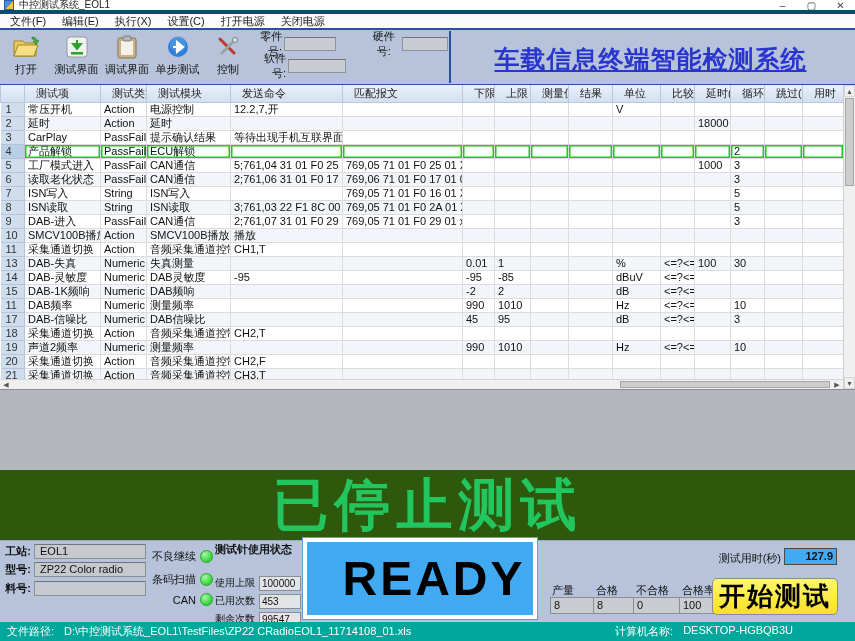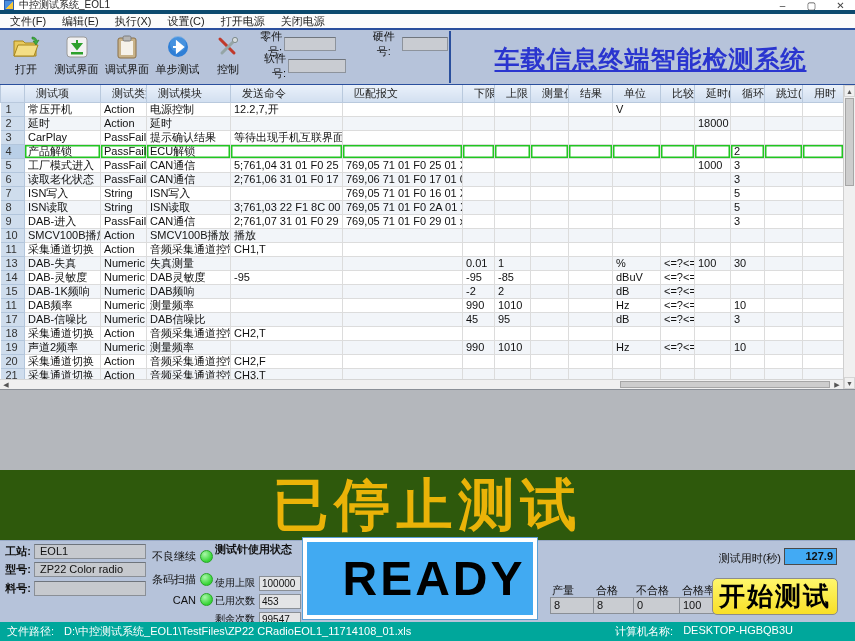--- a/index.html
+++ b/index.html
@@ -47,21 +47,21 @@
   .vs-down { position:absolute; bottom:0; left:0; right:0; }
   .hscroll { position:absolute; left:0; bottom:0; width:843px; height:10px; background:#f0f0f0; border-top:1px solid #d5d5d5; font-size:7px; color:#555; }
   .hs-arrow { position:absolute; top:0; width:12px; height:9px; line-height:9px; text-align:center; }
   .hs-arrow.left { left:0; }
   .hs-arrow.right { right:0; }
   .hs-thumb { position:absolute; top:1px; right:13px; width:210px; height:7px; background:#cdcdcd; border:1px solid #a6a6a6; }
 
   
   .logarea { position:absolute; top:389px; left:0; right:0; height:81px; background:#b4b7bc; border-top:1px solid #8a8f96; }
   .banner { position:absolute; top:470px; left:0; right:0; height:70px; background:#2e590c; display:flex; align-items:center; justify-content:center; }
-  .banner-text { font-size:56px; font-weight:bold; color:#eab308; letter-spacing:6px; line-height:1; }
+  .banner-text { font-size:56px; font-weight:bold; color:#22c55e; letter-spacing:6px; line-height:1; }
 
   
   .bottom { position:absolute; top:540px; left:0; right:0; height:82px; background:#b6c3da; border-top:1px solid #98a9c6; font-size:11px; }
   .fld { position:absolute; display:flex; align-items:center; }
   .fld label { width:28px; text-align:center; margin-right:2px;font-weight:bold; }
   .fld .box { width:112px; height:15px; background:#c6c9ce; border:1px solid #8a8f96; border-top-color:#6e747c; padding:0 5px; line-height:13px; overflow:hidden; }
   .fld .box.white { background:#ffffff; height:19px; line-height:17px; }
   .led-row { position:absolute; display:flex; align-items:center; }
   .led-row .llbl { width:46px; text-align:right; margin-right:4px; }
   .led { width:13px; height:13px; border-radius:50%; border:1px solid #27a527; background:radial-gradient(circle at 35% 30%, #a9f7a9, #35d435 70%); }

